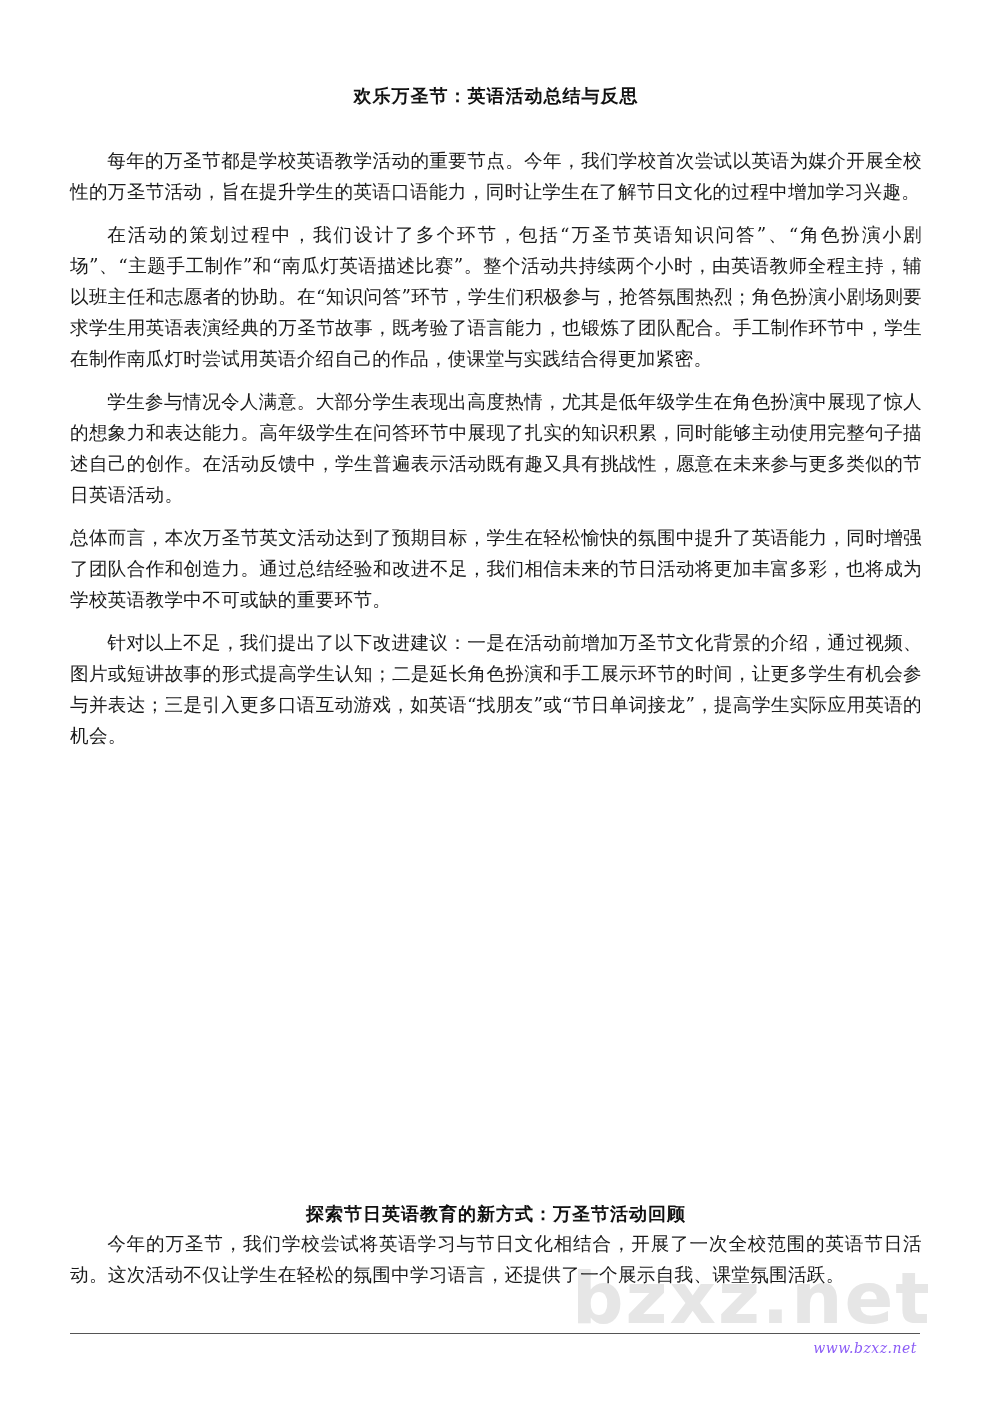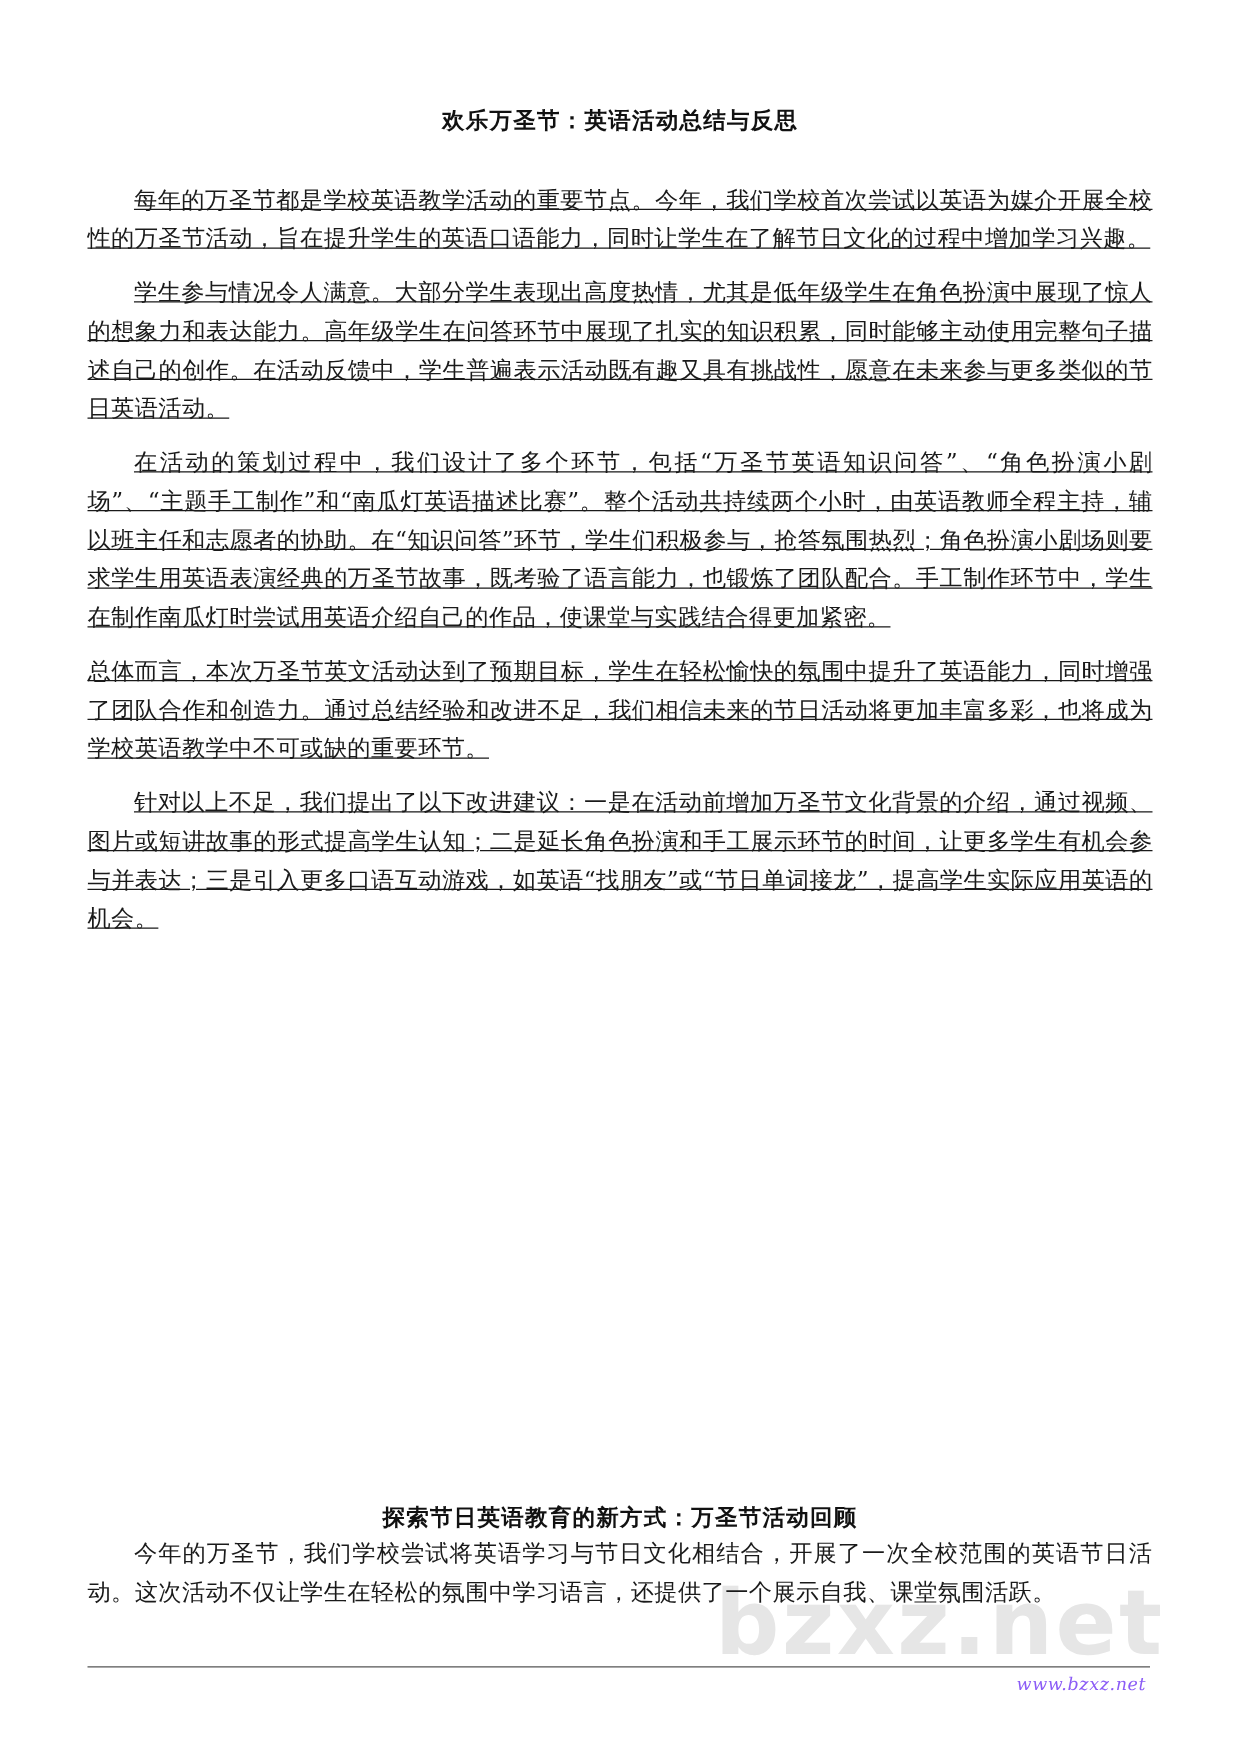--- a/index.html
+++ b/index.html
@@ -6,41 +6,41 @@
     body { width: 993px; height: 1404px; position: relative; overflow: hidden; color: #1a1a1a;
       font-family: "DejaVu Serif", "Liberation Serif", serif; }
     .page { position: absolute; left: 70px; top: 0; width: 852px; }
     .title { text-align: center; font-family: "DejaVu Sans", "Liberation Sans", sans-serif; font-weight: bold;
       font-size: 18px; letter-spacing: 1px; margin: 0; color: #111; }
     #t1 { position: absolute; top: 84px; left: 0; width: 852px; }
     #t2 { position: absolute; top: 1166px; left: 0; width: 852px; margin-top: 36px; }
     .para { font-size: 18.6px; line-height: 31px; margin: 0; text-align: justify; letter-spacing: 0.3px; }
     .indent { text-indent: 2em; }
     #body1 { position: absolute; top: 145px; left: 0; width: 852px; }
-    #body1 .para { margin-bottom: 12px; text-decoration: underline; }
+    #body1 .para { margin-bottom: 12px; }
     #body2 { position: absolute; top: 1228px; left: 0; width: 852px; }
     .watermark { position: absolute; left: 572px; top: 1262px; font-family: "DejaVu Sans", "Liberation Sans", sans-serif;
       font-weight: bold; font-size: 72px; color: #e6e6e6; letter-spacing: 2px; z-index: 0; line-height: 1; }
     .content { position: relative; z-index: 1; }
     .rule { position: absolute; left: 70px; top: 1333px; width: 850px; height: 0; border-top: 1.5px solid #555; }
     .footer-url { position: absolute; right: 76px; top: 1340px; font-family: "DejaVu Serif", "Liberation Serif", serif;
       font-style: italic; font-size: 14px; color: #8b5cf6; letter-spacing: 0.5px; }
   </style>
 </head>
 <body>
 
 <div class="watermark">bzxz.net</div>
 
 <div class="page content">
   <h1 id="t1" class="title">欢乐万圣节：英语活动总结与反思</h1>
 
   <div id="body1">
     <p class="para indent">每年的万圣节都是学校英语教学活动的重要节点。今年，我们学校首次尝试以英语为媒介开展全校性的万圣节活动，旨在提升学生的英语口语能力，同时让学生在了解节日文化的过程中增加学习兴趣。</p>
+    <p class="para indent">在活动的策划过程中，我们设计了多个环节，包括“万圣节英语知识问答”、“角色扮演小剧场”、“主题手工制作”和“南瓜灯英语描述比赛”。整个活动共持续两个小时，由英语教师全程主持，辅以班主任和志愿者的协助。在“知识问答”环节，学生们积极参与，抢答氛围热烈；角色扮演小剧场则要求学生用英语表演经典的万圣节故事，既考验了语言能力，也锻炼了团队配合。手工制作环节中，学生在制作南瓜灯时尝试用英语介绍自己的作品，使课堂与实践结合得更加紧密。</p>
     <p class="para indent">学生参与情况令人满意。大部分学生表现出高度热情，尤其是低年级学生在角色扮演中展现了惊人的想象力和表达能力。高年级学生在问答环节中展现了扎实的知识积累，同时能够主动使用完整句子描述自己的创作。在活动反馈中，学生普遍表示活动既有趣又具有挑战性，愿意在未来参与更多类似的节日英语活动。</p>
-    <p class="para indent">在活动的策划过程中，我们设计了多个环节，包括“万圣节英语知识问答”、“角色扮演小剧场”、“主题手工制作”和“南瓜灯英语描述比赛”。整个活动共持续两个小时，由英语教师全程主持，辅以班主任和志愿者的协助。在“知识问答”环节，学生们积极参与，抢答氛围热烈；角色扮演小剧场则要求学生用英语表演经典的万圣节故事，既考验了语言能力，也锻炼了团队配合。手工制作环节中，学生在制作南瓜灯时尝试用英语介绍自己的作品，使课堂与实践结合得更加紧密。</p>
     <p class="para">总体而言，本次万圣节英文活动达到了预期目标，学生在轻松愉快的氛围中提升了英语能力，同时增强了团队合作和创造力。通过总结经验和改进不足，我们相信未来的节日活动将更加丰富多彩，也将成为学校英语教学中不可或缺的重要环节。</p>
     <p class="para indent">针对以上不足，我们提出了以下改进建议：一是在活动前增加万圣节文化背景的介绍，通过视频、图片或短讲故事的形式提高学生认知；二是延长角色扮演和手工展示环节的时间，让更多学生有机会参与并表达；三是引入更多口语互动游戏，如英语“找朋友”或“节日单词接龙”，提高学生实际应用英语的机会。</p>
   </div>
 
   <h1 id="t2" class="title">探索节日英语教育的新方式：万圣节活动回顾</h1>
 
   <div id="body2">
     <p class="para indent">今年的万圣节，我们学校尝试将英语学习与节日文化相结合，开展了一次全校范围的英语节日活动。这次活动不仅让学生在轻松的氛围中学习语言，还提供了一个展示自我、课堂氛围活跃。</p>
   </div>
 </div>

